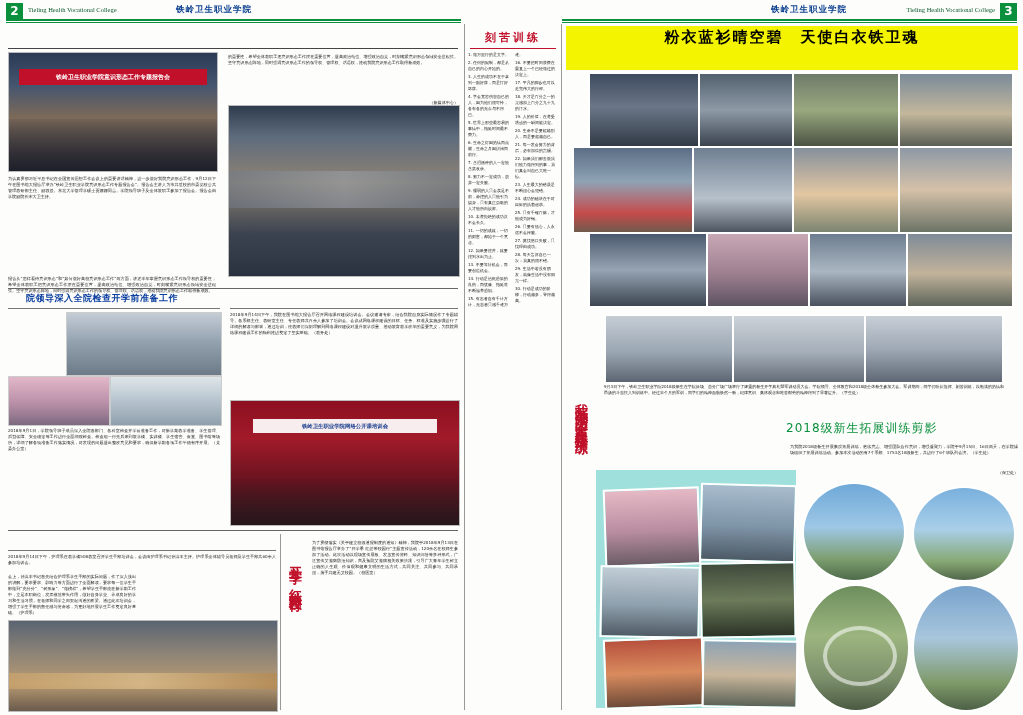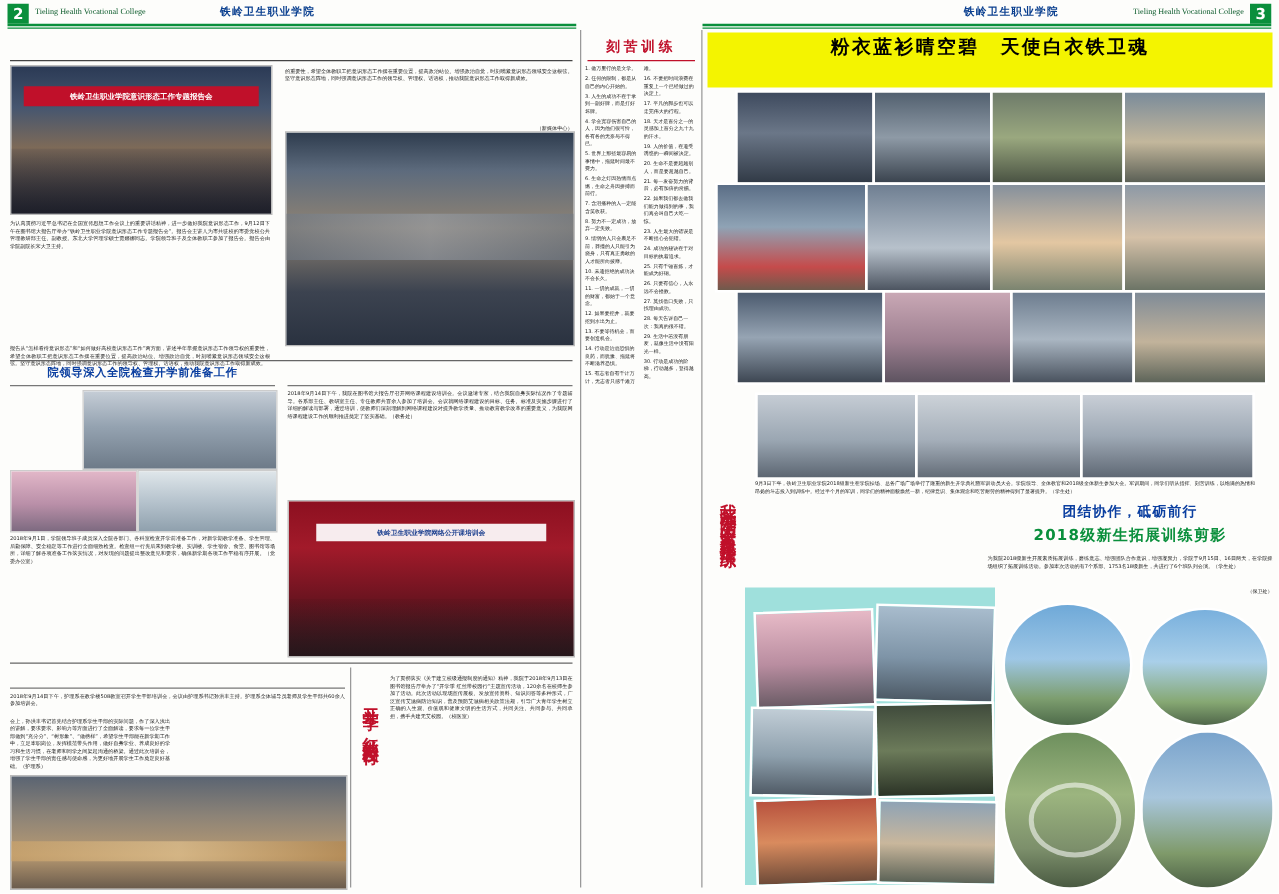--- a/index.html
+++ b/index.html
@@ -73,21 +73,21 @@
     <div style="position:absolute;left:0;top:38%;width:100%;height:22%;background:linear-gradient(90deg,#6f7a88,#9aa2ad,#6f7a88);opacity:.55;"></div>
   </div>
 
   <div class="txt" style="position:absolute;left:8px;top:176px;width:208px;height:96px;">为认真贯彻习近平总书记在全国宣传思想工作会议上的重要讲话精神，进一步做好我院意识形态工作，9月12日下午在图书馆大报告厅举办“铁岭卫生职业学院意识形态工作专题报告会”。报告会主讲人为市共驻校的市委党校公共管理教研部主任、副教授。东北大学管理学硕士贾娜娜同志。学院领导班子及全体教职工参加了报告会。报告会由学院副院长宋大卫主持。</div>
   <div class="txt" style="position:absolute;left:8px;top:276px;width:208px;height:24px;">报告从“怎样看待意识形态”和“如何做好高校意识形态工作”两方面，讲述半年掌握意识形态工作领导权的重要性，希望全体教职工把意识形态工作摆在重要位置，提高政治站位、增强政治自觉，时刻嘴紧意识形态领域安全这根弦。坚守意识形态阵地，同时强调意识形态工作的领导权、管理权、话语权，推动我院意识形态工作取得新成效。</div>
   <div class="txt" style="position:absolute;left:228px;top:54px;width:230px;height:44px;">的重要性，希望全体教职工把意识形态工作摆在重要位置，提高政治站位、增强政治自觉，时刻嘴紧意识形态领域安全这根弦。坚守意识形态阵地，同时强调意识形态工作的领导权、管理权、话语权，推动我院意识形态工作取得新成效。</div>
   <div class="txt" style="position:absolute;left:380px;top:100px;width:78px;text-align:right;">（新媒体中心）</div>
 
   <div class="rule" style="left:8px;top:288px;width:450px;height:0.7px;background:#666;"></div>
 
-  <div class="t-sub" style="position:absolute;left:8px;top:292px;width:212px;text-align:center;">院领导深入全院检查开学前准备工作</div>
+  <div class="t-sub" style="position:absolute;left:26px;top:292px;width:212px;">院领导深入全院检查开学前准备工作</div>
   <div class="rule" style="left:8px;top:308px;width:212px;height:0.6px;background:#777;"></div>
 
   <div class="photo" style="left:66px;top:312px;width:154px;height:62px;border:1px solid #ccc;">
     <div class="ph" style="background:linear-gradient(180deg,#c5cdd6,#95a3b1 45%,#6d7a88);"></div>
   </div>
   <div class="photo" style="left:8px;top:376px;width:100px;height:48px;border:1px solid #ccc;">
     <div class="ph" style="background:linear-gradient(180deg,#e2b7c8,#b98fa8 55%,#7d6a80);"></div>
   </div>
   <div class="photo" style="left:110px;top:376px;width:110px;height:48px;border:1px solid #ccc;">
     <div class="ph" style="background:linear-gradient(180deg,#dfe6ea,#b6c3cd 50%,#8fa0ad);"></div>
@@ -200,22 +200,21 @@
     </div>
   <div class="photo" style="left:732px;top:314px;width:130px;height:66px;border:2px solid #fff;">
     <div class="ph" style="background:linear-gradient(180deg,#ccd2d8,#a4aeb9 55%,#636c77);"></div>
     </div>
   <div class="photo" style="left:864px;top:314px;width:136px;height:66px;border:2px solid #fff;">
     <div class="ph" style="background:linear-gradient(180deg,#c8ced6,#9ea9b5 50%,#5f6874);"></div>
     </div>
 
   <div class="txt" style="position:absolute;left:604px;top:384px;width:400px;height:30px;font-size:4px;">9月3日下午，铁岭卫生职业学院2018级新生在学院操场、总务广场广场举行了隆重的新生开学典礼暨军训动员大会。学院领导、全体教官和2018级全体新生参加大会。军训期间，同学们听从指挥、刻苦训练，以饱满的热情和昂扬的斗志投入到训练中。经过半个月的军训，同学们的精神面貌焕然一新，纪律意识、集体观念和吃苦耐劳的精神得到了显著提升。（学生处）</div>
 
-  <div style="position:absolute;left:786px;top:402px;width:236px;text-align:center;color:#0b3fa0;font-weight:bold;font-size:11px;letter-spacing:1px;">团结协作，砥砺前行</div>
-  <div style="position:absolute;left:786px;top:420px;width:236px;text-align:center;color:#0a8f3c;font-weight:bold;font-size:12px;letter-spacing:1px;">2018级新生拓展训练剪影</div>
+  <div style="position:absolute;left:786px;top:420px;width:236px;text-align:left;color:#0a8f3c;font-weight:normal;font-size:12px;letter-spacing:1px;">2018级新生拓展训练剪影</div>
   <div class="txt" style="position:absolute;left:790px;top:444px;width:228px;height:30px;">为我院2018级新生开展素质拓展训练，磨练意志、增强团队合作意识，增强凝聚力，学院于9月15日、16日两天，在学院操场组织了拓展训练活动。参加本次活动的有7个系部、1753名18级新生，共进行了6个班队列会演。（学生处）</div>
 
   <div style="position:absolute;left:572px;top:392px;width:22px;height:300px;">
     <div class="vtxt t-red" style="font-size:13px;letter-spacing:3px;">我院举办消防安全应急救援演练</div>
   </div>
 
   <div style="position:absolute;left:596px;top:470px;width:200px;height:238px;background:#9fe0dc;"></div>
 
   <div class="photo" style="left:604px;top:488px;width:92px;height:74px;border:2px solid #fff;transform:rotate(-2deg);">
     <div class="ph" style="background:linear-gradient(180deg,#e6b9c6,#b98da0 55%,#6b5c66);"></div>

